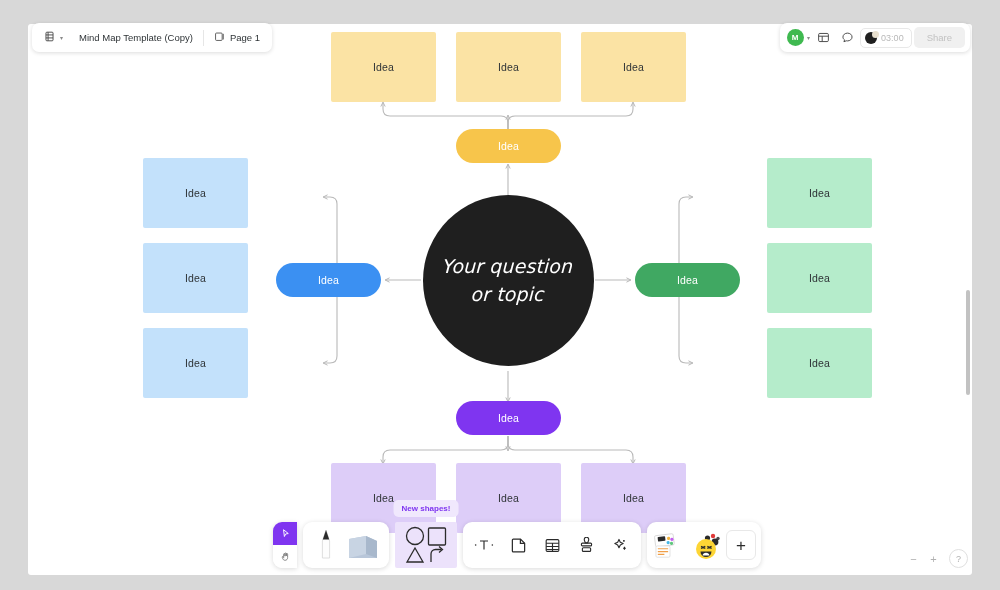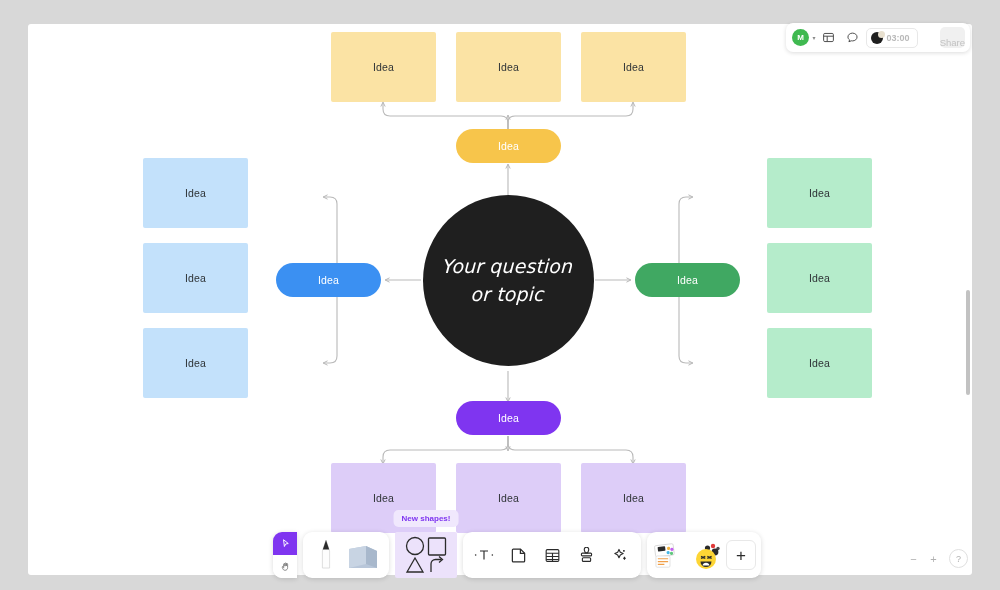--- a/index.html
+++ b/index.html
@@ -69,40 +69,40 @@
     display: flex; align-items: center; justify-content: center;
   }
   .ico-btn {
     width: 22px; height: 22px; border-radius: 4px;
     display: flex; align-items: center; justify-content: center;
   }
   .timer {
     display: flex; align-items: center; gap: 4px;
     height: 20px; padding: 0 7px 0 4px;
     border: 1px solid #e8e8e8; border-radius: 5px;
-    font-size: 9px; color: #b9b9b9; font-weight: bold;
+    font-size: 9px; color: #b9b9b9;
   }
   .timer-dot {
     width: 12px; height: 12px; border-radius: 50%;
     background: #1f1f1f; position: relative;
   }
   .timer-dot::after {
     content: ""; position: absolute; right: -2px; top: -1px;
     width: 7px; height: 7px; border-radius: 50%;
     background: #e8e0cf;
   }
   .share-btn {
-    height: 21px; padding: 0 0; border-radius: 5px;
+    height: 21px; padding: 0 13px; border-radius: 5px;
     background: #f0f0f0; color: #c2c2c2;
-    font-size: 9.5px; display: flex; align-items: flex-end; margin-left: 20px;
+    font-size: 9.5px; display: flex; align-items: center;
   }
 
   
   .toolbar {
-    position: absolute; left: 273px; bottom: 12px;
+    position: absolute; left: 273px; bottom: 22px;
     height: 46px; display: flex; align-items: stretch; gap: 6px;
   }
   .tb-group {
     display: flex; align-items: center;
     background: #fff; border-radius: 9px;
     box-shadow: 0 1px 5px rgba(0,0,0,.15);
     padding: 0 4px;
   }
   .tb-btn {
     width: 34px; height: 38px; border-radius: 6px;
@@ -251,20 +251,44 @@
     </div>
     <div class="node leaf" style="left:428px; top:439px; width:105px; height:70px; background:#ddcdf8;">
       <span>Idea</span>
     </div>
     <div class="node leaf" style="left:553px; top:439px; width:105px; height:70px; background:#ddcdf8;">
       <span>Idea</span>
     </div>
 
   </div>
 
+  <div class="hdr-left">
+    <div class="hdr-chip">
+      <span>
+        <svg width="11" height="11" viewBox="0 0 14 14" fill="none" stroke="#4a4a4a" stroke-width="1.2">
+          <rect x="2.5" y="1.5" width="9" height="11" rx="1.2"></rect>
+          <path d="M5.2 1.5v11M2.5 5h9M2.5 8.8h9"></path>
+        </svg>
+      </span>
+      <span class="caret">▾</span>
+    </div>
+    <div class="hdr-chip">
+      <span>Mind Map Template (Copy)</span>
+    </div>
+    <div class="hdr-divider"></div>
+    <div class="hdr-chip">
+      <span>
+        <svg width="11" height="11" viewBox="0 0 14 14" fill="none" stroke="#4a4a4a" stroke-width="1.1">
+          <rect x="2" y="2.6" width="8.4" height="9.4" rx="1.2"></rect>
+          <path d="M11.8 3.6v7.2"></path>
+        </svg>
+      </span>
+      <span>Page 1</span>
+    </div>
+  </div>
 
   <div class="hdr-right">
     <div class="ico-btn" style="width:20px;">
       <div class="avatar">M</div>
     </div>
     <span class="caret">▾</span>
     <div class="ico-btn">
       <svg width="13" height="13" viewBox="0 0 16 16" fill="none" stroke="#4a4a4a" stroke-width="1.2">
         <rect x="2" y="3" width="12" height="10" rx="1.5"></rect>
         <path d="M2 6.4h12M6.4 6.4V13"></path>

